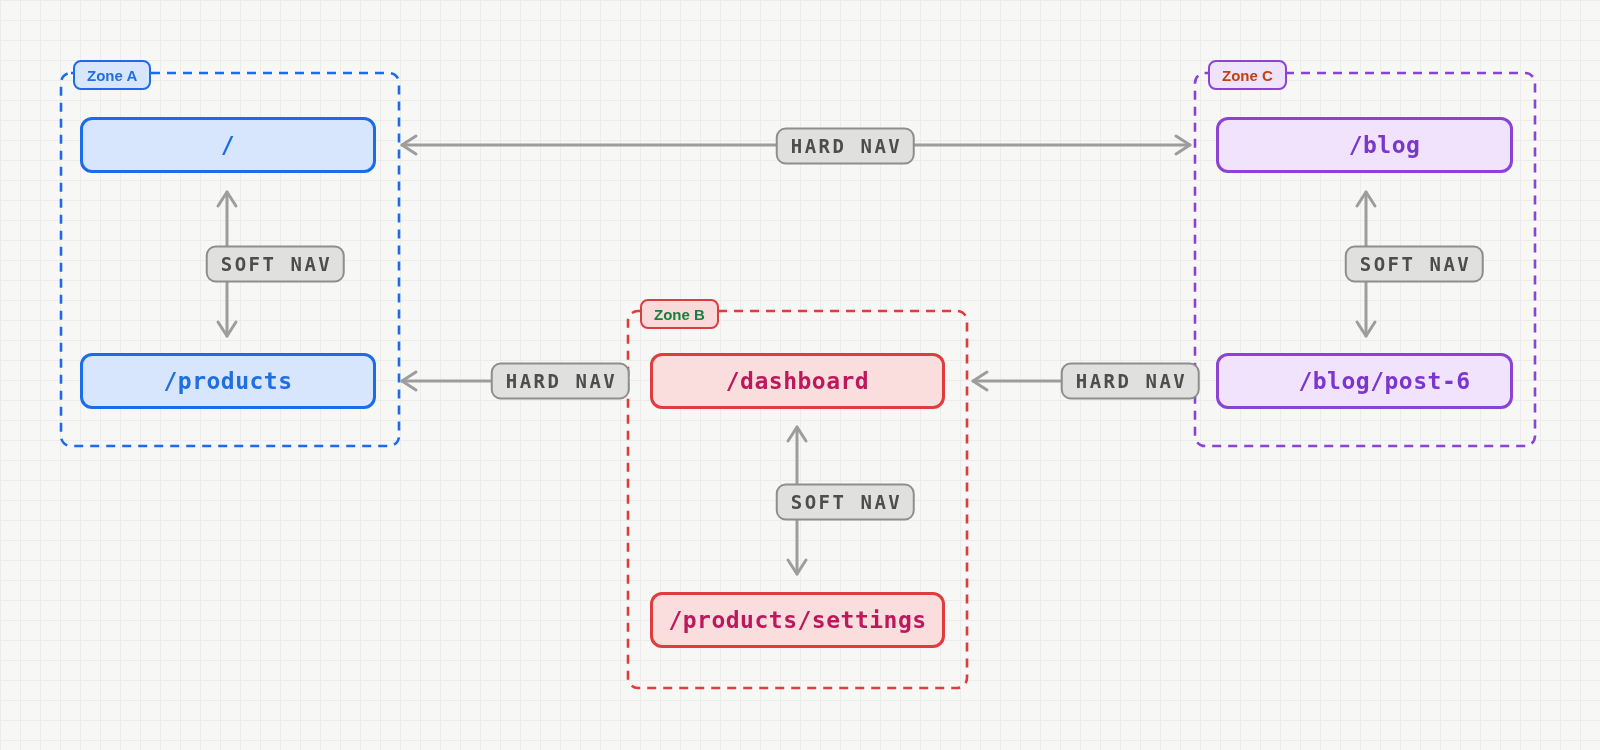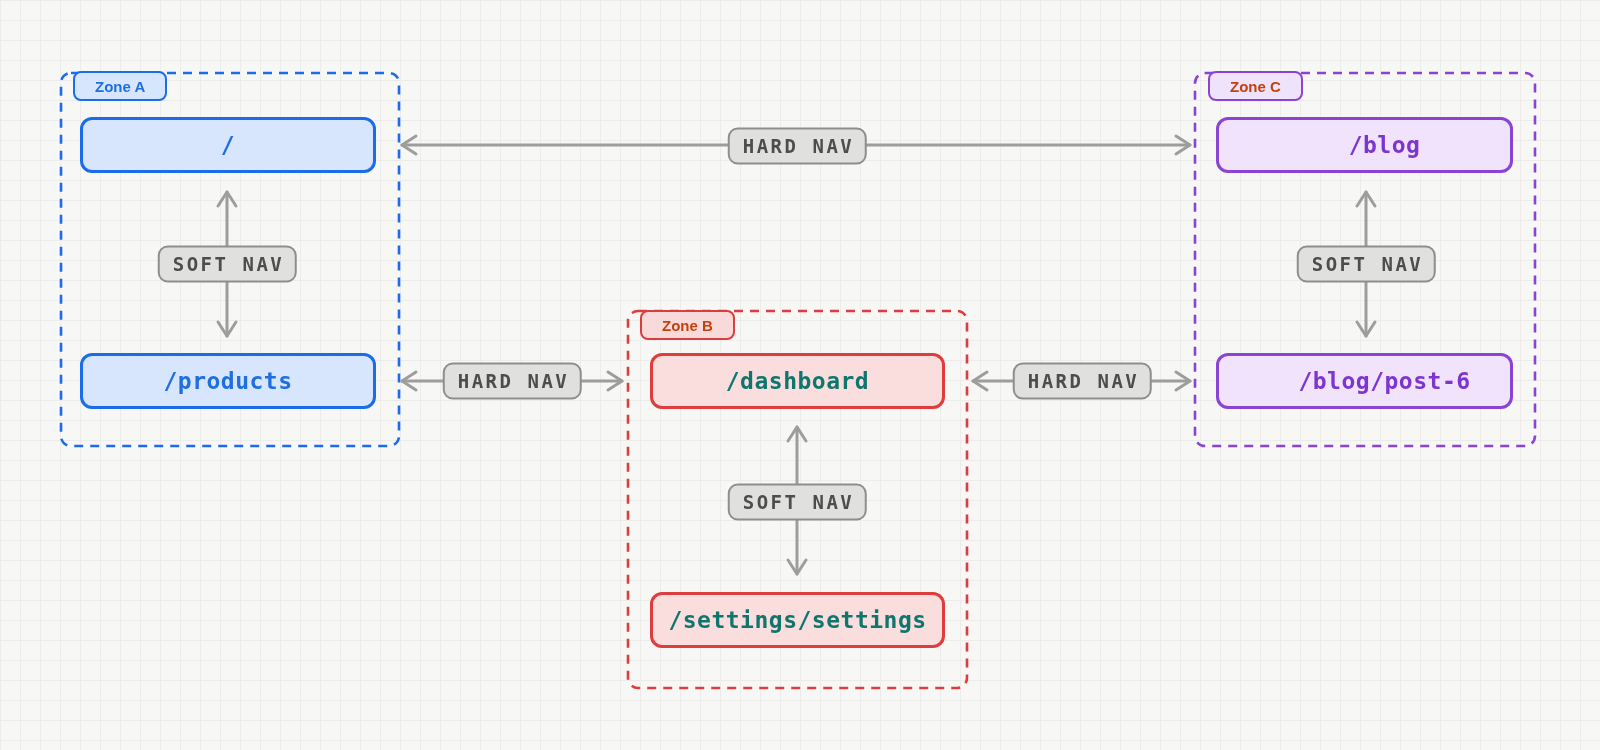--- a/index.html
+++ b/index.html
@@ -19,41 +19,41 @@
 
   
   .node{
     position:absolute;height:56px;box-sizing:border-box;
     display:flex;align-items:center;justify-content:center;
     border-radius:12px;border:3px solid;
     font:700 23px "DejaVu Sans Mono",monospace;
     letter-spacing:0.5px;white-space:nowrap;
   }
   .node.blue{background:#d7e6fc;border-color:#1b6ceb;color:#1f6fe0;}
-  .node.red{background:#fadede;border-color:#df3d3d;color:#0f766e;}
+  .node.red{background:#fadede;border-color:#df3d3d;color:#be185d;}
   .node.purple{background:#f0e3fb;border-color:#8b43d6;color:#7c35ce;padding-left:40px;}
 
   
   .tag{
     position:absolute;height:26px;box-sizing:content-box;
     display:flex;align-items:center;
-    padding:0 20px;border-radius:8px;border:2.5px solid;
-    font:600 15px "Liberation Sans",sans-serif;white-space:nowrap;margin-top:11px;
+    padding:0 12px;border-radius:8px;border:2.5px solid;
+    font:600 15px "Liberation Sans",sans-serif;white-space:nowrap;
   }
   .tag.blue{background:#d7e6fc;border-color:#1b6ceb;color:#1f6fe0;}
-  .tag.red{background:#f9dada;border-color:#d93f3f;color:#c2410c;}
+  .tag.red{background:#f9dada;border-color:#d93f3f;color:#15803d;}
   .tag.purple{background:#efe2fb;border-color:#8b43d6;color:#c2410c;}
 
   
   .pill{
     position:absolute;transform:translate(-50%,-50%);
     background:#e0e0de;border:2.5px solid #8e8e8e;color:#4d4d4d;
     border-radius:10px;padding:5px 10px 6px 13px;
     font:700 19px "DejaVu Sans Mono",monospace;
-    letter-spacing:2.5px;white-space:nowrap;
+    letter-spacing:2.5px;white-space:nowrap;margin-left:48px;
   }
 </style>
 </head>
 <body>
 
 <div class="canvas">
 
   <svg class="layer" viewBox="0 0 1600 750" fill="none" xmlns="http://www.w3.org/2000/svg">
 
     <g>
@@ -100,21 +100,21 @@
   </svg>
 
   <div class="tag blue" style="left:73px;top:60px;">Zone A</div>
   <div class="tag red" style="left:640px;top:299px;">Zone B</div>
   <div class="tag purple" style="left:1208px;top:60px;">Zone C</div>
 
   <div class="node blue" style="left:80px;top:117px;width:296px;">/</div>
   <div class="node blue" style="left:80px;top:353px;width:296px;">/products</div>
 
   <div class="node red" style="left:650px;top:353px;width:295px;">/dashboard</div>
-  <div class="node red" style="left:650px;top:592px;width:295px;">/settings/settings</div>
+  <div class="node red" style="left:650px;top:592px;width:295px;">/products/settings</div>
 
   <div class="node purple" style="left:1216px;top:117px;width:297px;">/blog</div>
   <div class="node purple" style="left:1216px;top:353px;width:297px;">/blog/post-6</div>
 
   <div class="pill" style="left:797px;top:146px;">HARD NAV</div>
   <div class="pill" style="left:512px;top:381px;">HARD NAV</div>
   <div class="pill" style="left:1082px;top:381px;">HARD NAV</div>
   <div class="pill" style="left:227px;top:264px;">SOFT NAV</div>
   <div class="pill" style="left:797px;top:502px;">SOFT NAV</div>
   <div class="pill" style="left:1366px;top:264px;">SOFT NAV</div>

